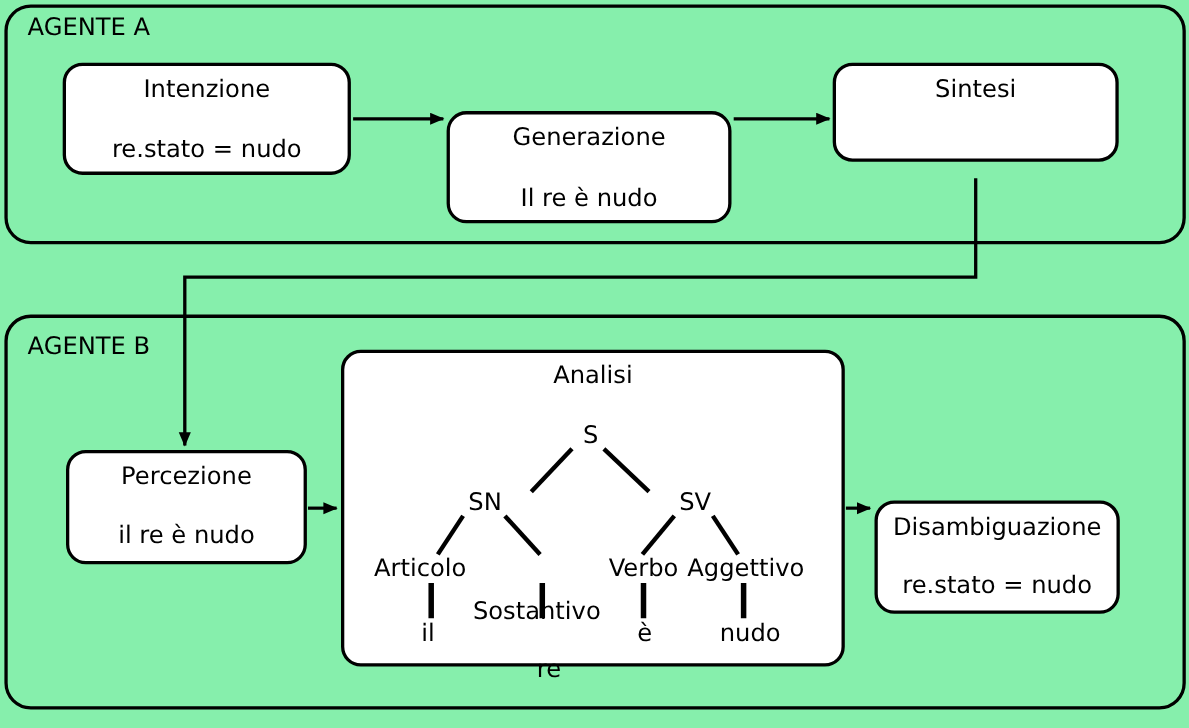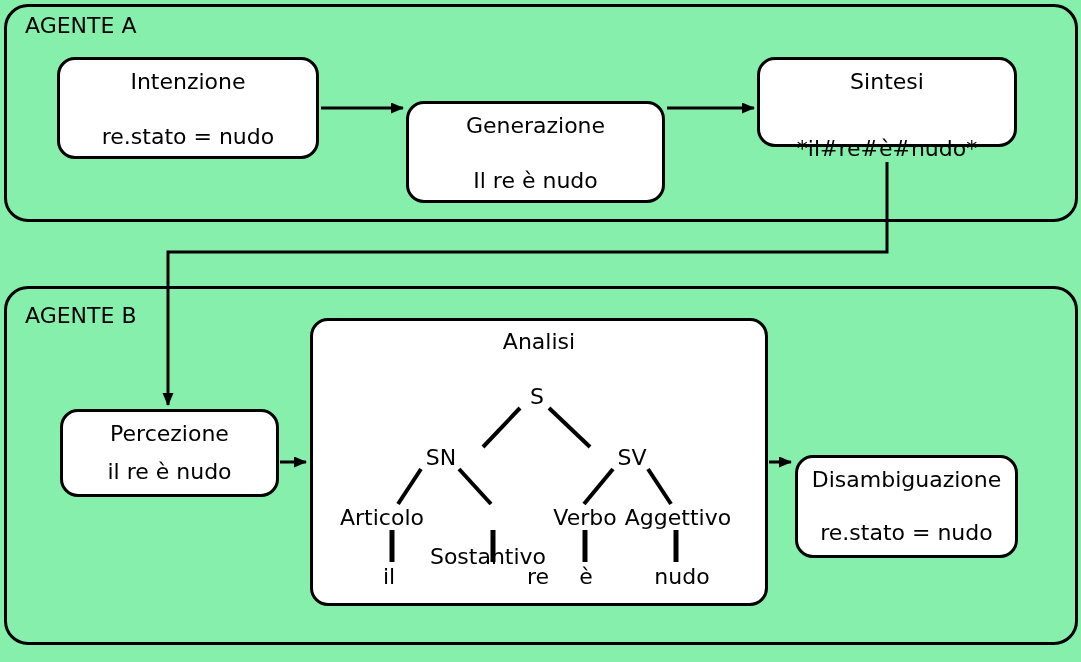--- a/index.html
+++ b/index.html
@@ -46,21 +46,21 @@
     text-align: center;
     z-index: 2;
   }
   .node-box .line {
     line-height: 26px;
     white-space: nowrap;
   }
   .box-intenzione      { left: 57px;  top: 57px;  width: 262px; height: 102px; padding: 9px 20px 6px; }
   .box-generazione     { left: 406px; top: 57px;  width: 259px; height: 102px; padding: 9px 4px 6px; margin-top: 44px; }
   .box-sintesi         { left: 757px; top: 57px;  width: 260px; height: 90px; padding: 9px 4px 7px; gap: 41px; }
-  .box-percezione      { left: 60px;  top: 409px; width: 219px; height: 88px; padding: 9px 4px 9px; }
+  .box-percezione      { left: 60px;  top: 409px; width: 219px; height: 104px; padding: 9px 4px 9px; }
   .box-disambiguazione { left: 795px; top: 411px; width: 223px; height: 103px; padding: 9px 4px 9px; margin-top: 44px; }
   .box-analisi {
     left: 310px; top: 318px; width: 458px; height: 288px;
     padding: 8px 4px 6px;
     justify-content: flex-start;
     z-index: 1;
   }
   .tree-label {
     position: absolute;
     transform: translateX(-50%);
@@ -90,21 +90,20 @@
   <div class="node-box box-intenzione">
     <div class="line">Intenzione</div>
     <div class="line">re.stato = nudo</div>
   </div>
   <div class="node-box box-generazione">
     <div class="line">Generazione</div>
     <div class="line">Il re è nudo</div>
   </div>
   <div class="node-box box-sintesi">
     <div class="line">Sintesi</div>
-    <div class="line">*il#re#è#nudo*</div>
   </div>
 
   <div class="node-box box-percezione">
     <div class="line">Percezione</div>
     <div class="line">il re è nudo</div>
   </div>
   <div class="node-box box-analisi">
     <div class="line">Analisi</div>
   </div>
   <div class="node-box box-disambiguazione">
@@ -113,21 +112,21 @@
   </div>
 
   <span class="tree-label" style="left:537px; top:384px;">S</span>
   <span class="tree-label" style="left:441px; top:445px;">SN</span>
   <span class="tree-label" style="left:632px; top:445px;">SV</span>
   <span class="tree-label" style="left:382px; top:505px;">Articolo</span>
   <span class="tree-label" style="left:488px; top:505px;margin-top:39px;">Sostantivo</span>
   <span class="tree-label" style="left:585px; top:505px;">Verbo</span>
   <span class="tree-label" style="left:678px; top:505px;">Aggettivo</span>
   <span class="tree-label" style="left:389px; top:564px;">il</span>
-  <span class="tree-label" style="left:499px; top:564px;margin-left:39px;">re</span>
+  <span class="tree-label" style="left:499px; top:596px;">re</span>
   <span class="tree-label" style="left:586px; top:564px;">è</span>
   <span class="tree-label" style="left:682px; top:564px;">nudo</span>
 
   <svg class="lines-layer" width="1081" height="662" viewBox="0 0 1081 662" xmlns="http://www.w3.org/2000/svg">
     <defs>
       <marker id="ah" markerUnits="userSpaceOnUse" markerWidth="14" markerHeight="12" refX="12" refY="5.5" orient="auto">
         <path d="M0,0 L13,5.5 L0,11 Z" fill="#000000"></path>
       </marker>
     </defs>
 

